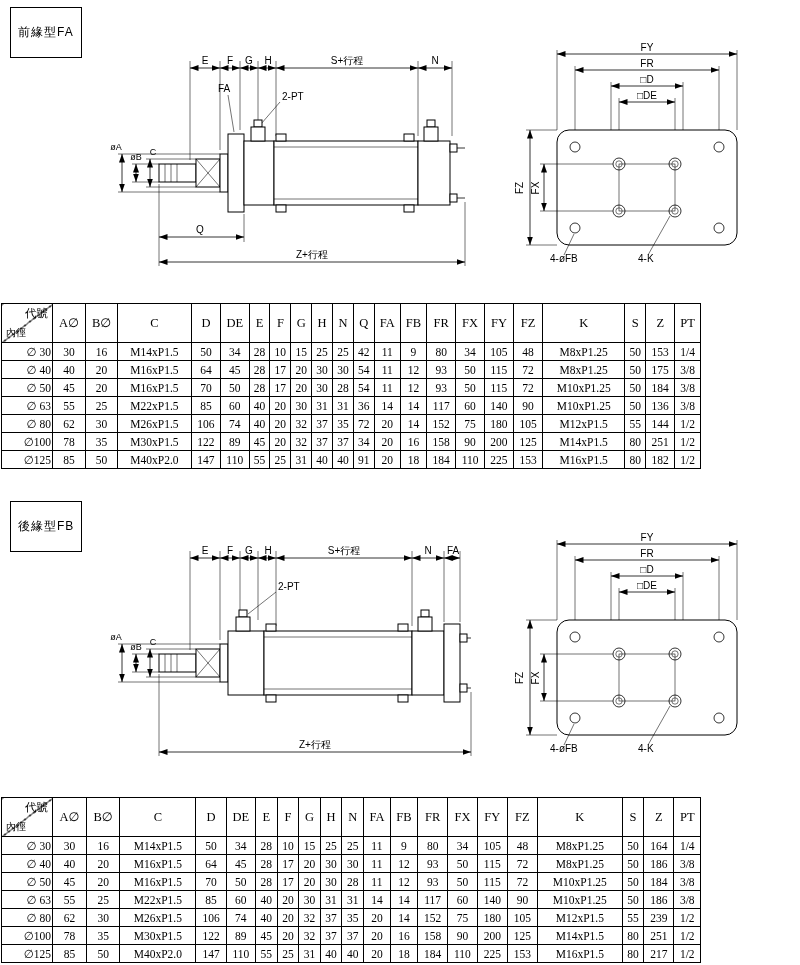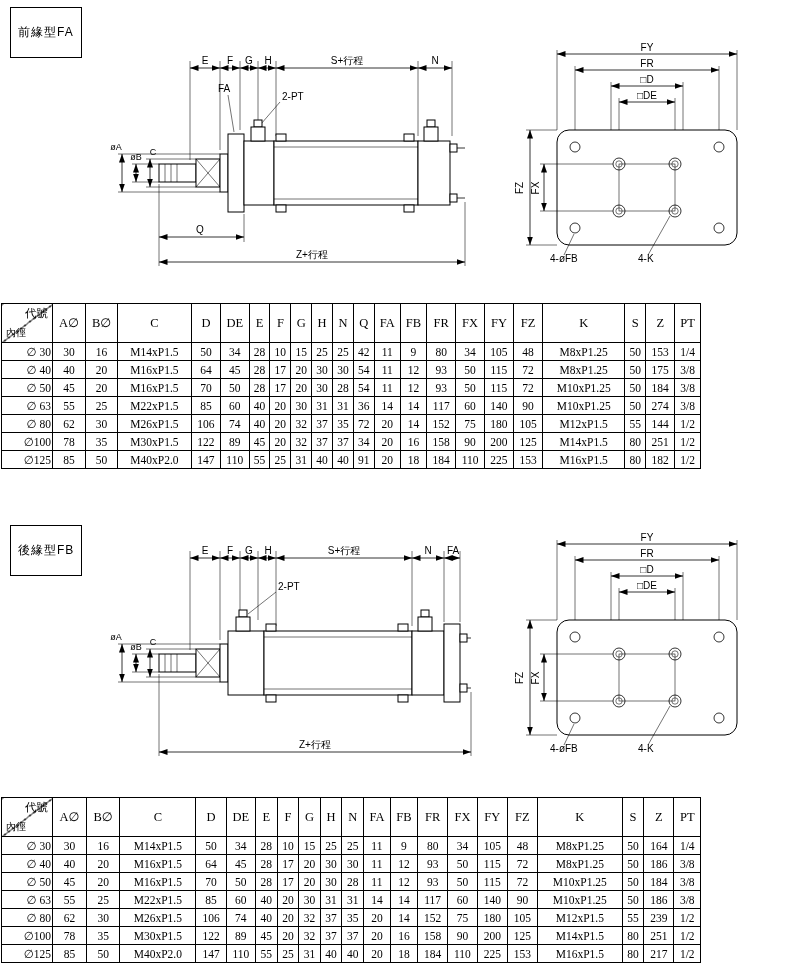--- a/index.html
+++ b/index.html
@@ -1,20 +1,20 @@
 <!DOCTYPE html>
 <html><head>
 <meta charset="utf-8">
 <style>
   html,body{margin:0;padding:0;}
   body{width:800px;height:965px;background:#ffffff;font-family:"Liberation Sans",sans-serif;color:#000;}
   .page{position:relative;width:800px;height:965px;background:#fff;overflow:hidden;}
   .title-box{position:absolute;left:10px;border:1.5px solid #000;padding:16px 7px;font-size:12px;letter-spacing:1px;background:#fff;}
   #fa-title{top:7px;}
-  #fb-title{top:501px;margin-top:24px;}
+  #fb-title{top:501px;}
   svg.drawing{position:absolute;}
   svg text{font-family:"Liberation Sans",sans-serif;font-size:10px;fill:#000;}
   svg text.sm{font-size:9px;}
   .ln{stroke:#000;stroke-width:0.8;fill:none;}
   .thin{stroke:#000;stroke-width:0.55;fill:none;}
   .shape{stroke:#000;stroke-width:1;fill:#fff;}
   table.dim-table{position:absolute;left:1px;width:700px;border-collapse:collapse;font-family:"Liberation Serif",serif;background:#fff;}
   #fa-table{top:303px;}
   #fb-table{top:797px;}
   .dim-table th,.dim-table td{border:1px solid #000;text-align:center;font-weight:normal;font-size:11.5px;padding:0 1px;height:17px;white-space:nowrap;}
@@ -291,21 +291,21 @@
           <td>31</td>
           <td>36</td>
           <td>14</td>
           <td>14</td>
           <td>117</td>
           <td>60</td>
           <td>140</td>
           <td>90</td>
           <td>M10xP1.25</td>
           <td>50</td>
-          <td>274</td>
+          <td>136</td>
           <td>3/8</td>
         </tr>
         <tr>
           <td class="bore">∅ 80</td>
           <td>62</td>
           <td>30</td>
           <td>M26xP1.5</td>
           <td>106</td>
           <td>74</td>
           <td>40</td>

